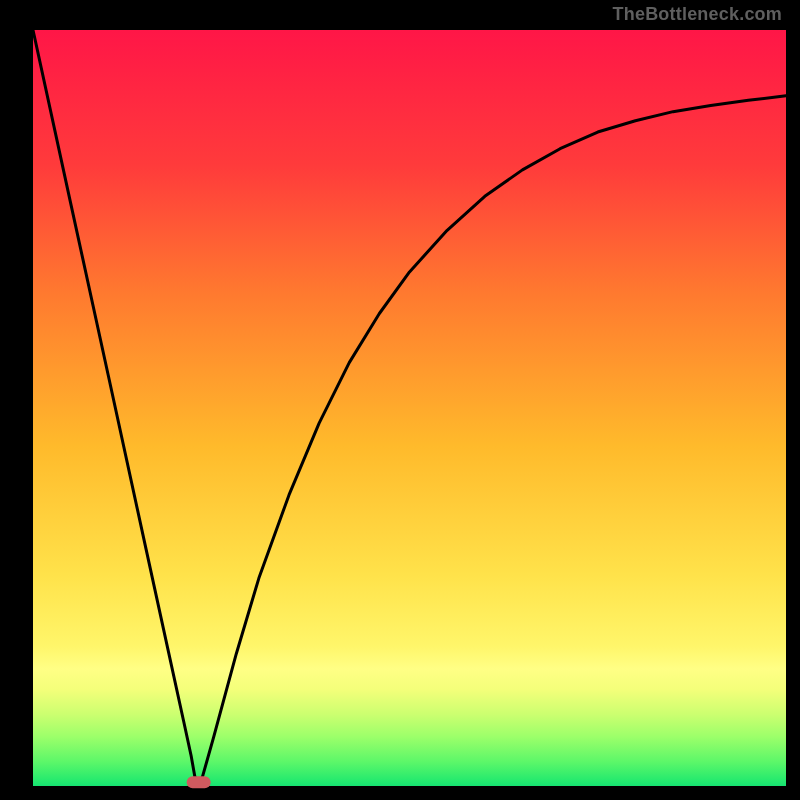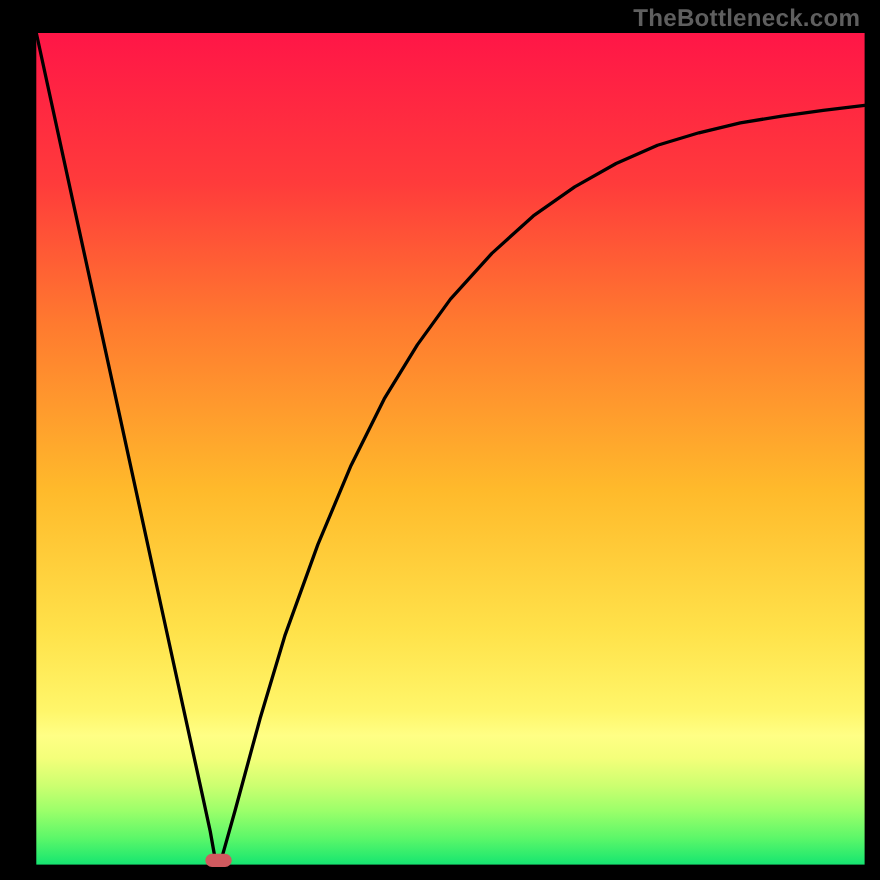--- a/index.html
+++ b/index.html
@@ -14,21 +14,21 @@
   .frame {
     position: relative;
     width: 800px;
     height: 800px;
     background: #000;
   }
   .watermark {
     position: absolute;
     top: 4px;
     right: 18px;
-    font-size: 22px;
+    font-size: 18px;
     font-weight: 600;
     color: #5f5f5f;
     z-index: 5;
     letter-spacing: 0.2px;
   }
   svg.plot {
     position: absolute;
     left: 0;
     top: 0;
   }

